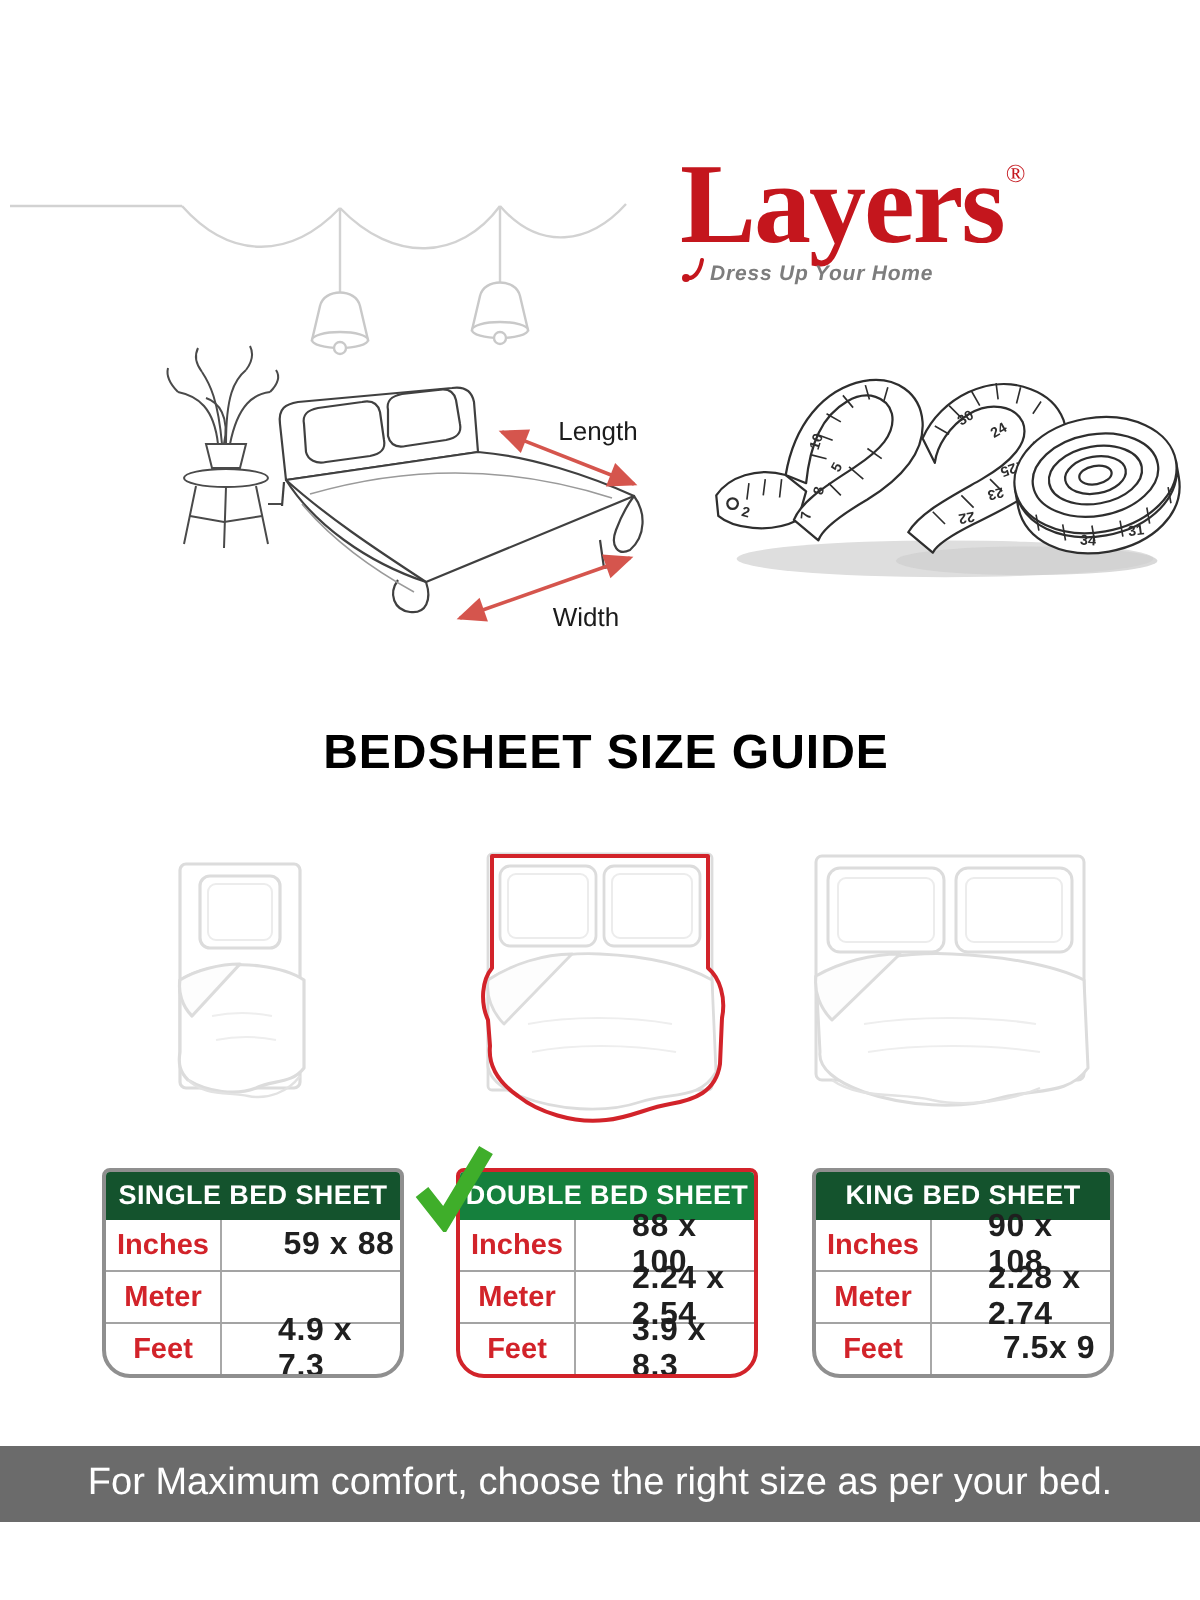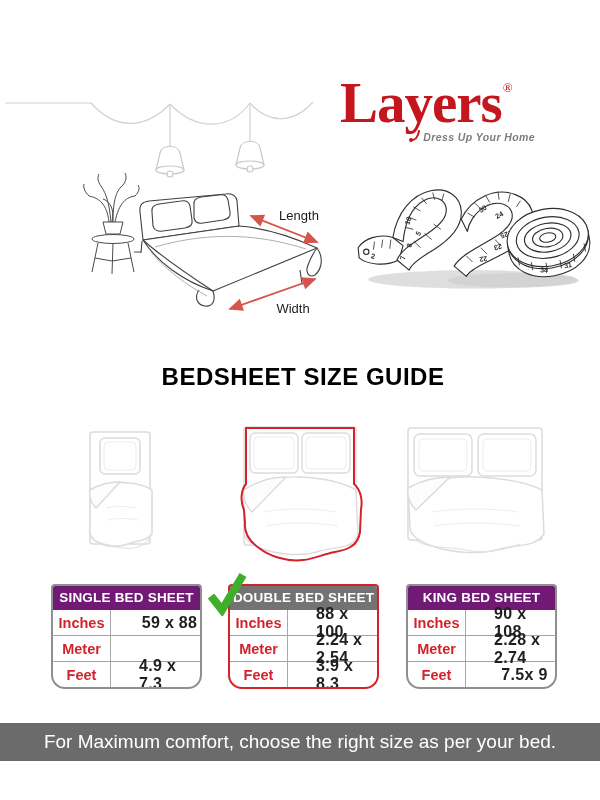--- a/index.html
+++ b/index.html
@@ -6,43 +6,43 @@
   .page{position:relative;width:600px;height:800px;background:#ffffff;overflow:hidden;
         font-family:"Liberation Sans",sans-serif;}
 
   
   .logo{position:absolute;left:340px;top:30px;width:205px;text-align:left;margin-top:44px;}
   .logo-row{white-space:nowrap;line-height:1;}
   .logo-text{font-family:"Liberation Serif",serif;font-weight:bold;font-size:57px;
              color:#c4161d;letter-spacing:-1px;}
   .logo-reg{font-family:"Liberation Serif",serif;font-size:13px;color:#c4161d;
             position:relative;top:-30px;left:1px;}
-  .logo-tagline-row{text-align:right;padding-right:10px;margin-top:-4px;white-space:nowrap;}
+  .logo-tagline-row{text-align:left;padding-right:10px;margin-top:-4px;white-space:nowrap;}
   .logo-swash{vertical-align:-2px;margin-right:2px;}
   .logo-tagline{font-style:italic;font-weight:bold;font-size:10.5px;color:#7d7d7d;
                 letter-spacing:0.4px;}
 
   
   .bedroom{position:absolute;left:5px;top:100px;width:335px;height:230px;}
   .tape{position:absolute;left:352px;top:178px;width:240px;height:118px;}
   .bed-single{position:absolute;left:86px;top:428px;width:72px;height:130px;}
   .bed-double{position:absolute;left:234px;top:420px;width:132px;height:152px;}
   .bed-king{position:absolute;left:402px;top:424px;width:146px;height:142px;}
 
   
   .title{position:absolute;top:360px;left:0;width:600px;margin:3px;text-align:center;
          font-size:24px;font-weight:bold;color:#000000;letter-spacing:0.5px;}
 
   
   .size-table{position:absolute;top:584px;width:151px;box-sizing:border-box;background:#fff;
               border:2px solid #8f8f8f;border-radius:4px 4px 14px 14px;overflow:hidden;}
   .size-table.red{border-color:#d2232a;}
-  .st-header{height:24px;line-height:24px;background:#701a75;color:#ffffff;text-align:center;
+  .st-header{height:24px;line-height:24px;background:#14532d;color:#ffffff;text-align:center;
              font-weight:bold;font-size:13.5px;letter-spacing:0.2px;}
-  .red .st-header{background:#737373;}
+  .red .st-header{background:#15803d;}
   .st-row{display:flex;height:25px;align-items:stretch;gap:28px;}
   .st-row + .st-row{border-top:1px solid #a3a3a3;}
   .st-label{width:57px;display:flex;align-items:center;justify-content:center;
             color:#d2232a;font-weight:bold;font-size:14.5px;border-right:1px solid #a8a8a8;}
   .st-value{flex:1;display:flex;align-items:center;justify-content:center;
             color:#1f1f1f;font-weight:bold;font-size:16px;letter-spacing:0.3px;}
   .table-single{left:51px;}
   .table-double{left:228px;}
   .table-king{left:406px;}
   .check{position:absolute;left:206px;top:570px;width:42px;height:46px;z-index:5;}

